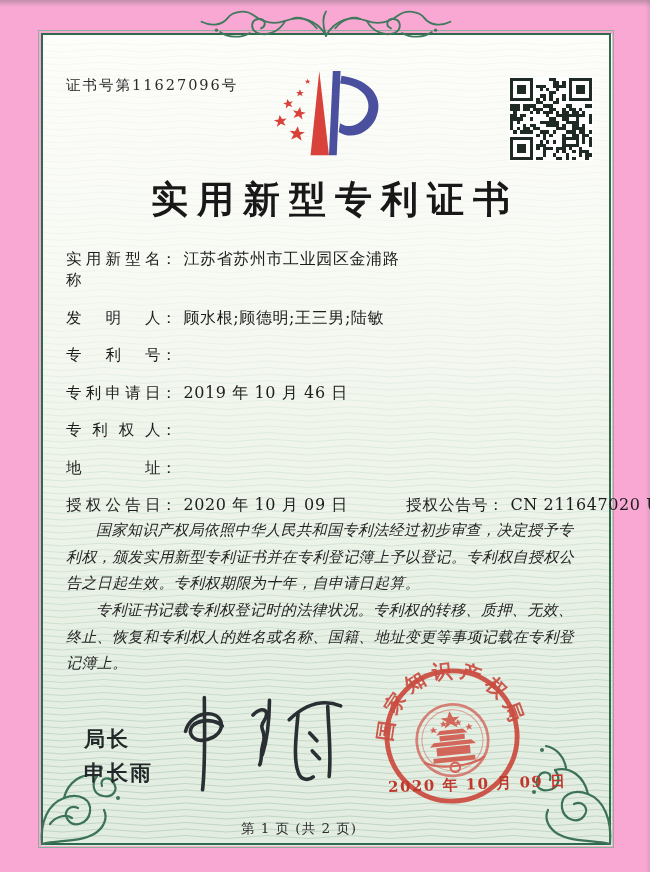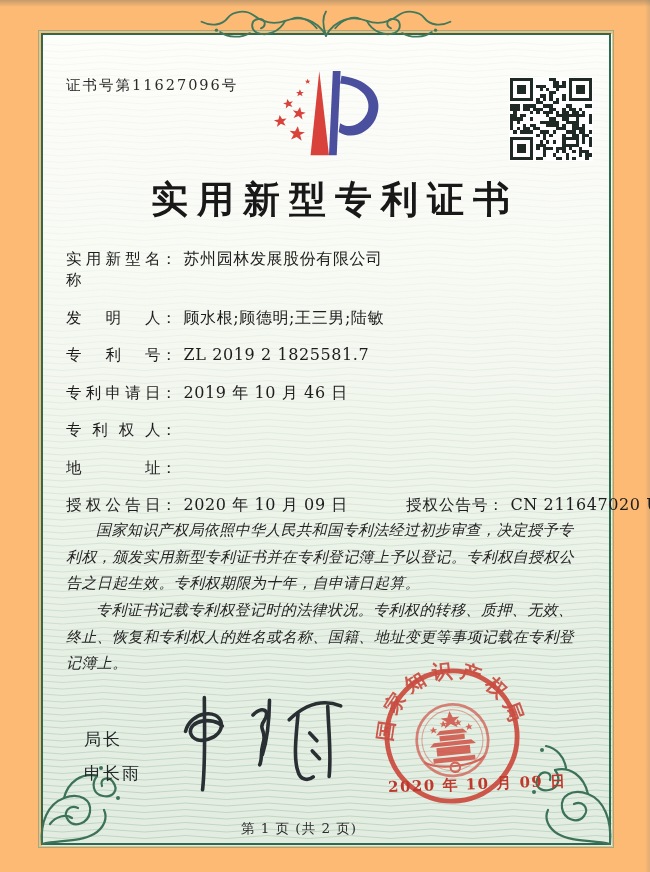--- a/index.html
+++ b/index.html
@@ -1,17 +1,17 @@
 <!DOCTYPE html>
 <html><head>
 <meta charset="utf-8">
 <style>
   html,body{margin:0;padding:0;background:#ffffff;}
   body{width:650px;height:872px;overflow:hidden;font-family:"DejaVu Serif","Liberation Serif",serif;}
-  .page{position:relative;width:650px;height:872px;background:#fdba74;}
+  .page{position:relative;width:650px;height:872px;background:#f9a8d4;}
   .scan-edge-top{position:absolute;left:0;top:0;width:650px;height:7px;
     background:linear-gradient(180deg,rgba(90,95,90,.35),rgba(90,95,90,0));}
   .scan-edge-right{position:absolute;right:0;top:0;width:5px;height:872px;
     background:linear-gradient(270deg,rgba(120,125,120,.22),rgba(120,125,120,0));}
 
   
   .paper-bg{position:absolute;left:42px;top:34px;width:570px;height:812px;
     background:linear-gradient(180deg,#fdfdfa 0%,#f8faf4 28%,#eef4ea 55%,#e6efe3 78%,#e2ece0 100%);}
   #waves{position:absolute;left:42px;top:34px;width:570px;height:812px;}
 
@@ -41,21 +41,21 @@
   .colon{margin-right:7px;}
   .fvalue{font-size:16px;letter-spacing:.6px;white-space:nowrap;}
   .grant2{margin-left:58px;display:flex;align-items:baseline;}
   .grant2 .flabel{width:82px;flex:0 0 82px;}
 
   .body-text{position:absolute;left:66px;right:62px;top:517px;font-size:15px;
     line-height:1.78;color:#242424;font-style:italic;letter-spacing:.4px;}
   .body-text p{margin:0;text-indent:2em;}
 
   .commissioner{position:absolute;left:84px;top:722px;font-family:"DejaVu Sans","Liberation Sans",sans-serif;
-    font-size:17px;font-weight:400;color:#23282三;color:#23282a;line-height:34px;letter-spacing:2px;}
+    font-size:21px;font-weight:700;color:#23282三;color:#23282a;line-height:34px;letter-spacing:2px;}
   #signature{position:absolute;left:158px;top:688px;width:190px;height:112px;transform:rotate(-2deg);}
 
   #seal{position:absolute;left:368px;top:652px;width:168px;height:168px;opacity:.93;}
   .seal-date{position:absolute;left:388px;top:775px;font-size:15px;color:#bf382d;
     letter-spacing:1.5px;transform:rotate(-2deg);font-weight:600;}
 
   .footer{position:absolute;left:0;right:0;top:820px;text-align:center;font-size:13.5px;
     color:#2c2c2c;letter-spacing:1px;transform:translateX(-26px);}
 </style>
 </head>
@@ -480,31 +480,30 @@
         </g>
       </svg>
     </div>
 
   <div class="title">实用新型专利证书</div>
 
   <div class="fields">
     <div class="frow">
       <span class="flabel">实用新型名称</span>
         <span class="colon">：</span>
-      <span class="fvalue">苏州园林发展股份有限公司</span>
+      <span class="fvalue">江苏省苏州市工业园区金浦路</span>
     </div>
     <div class="frow">
       <span class="flabel">发 明 人</span>
         <span class="colon">：</span>
       <span class="fvalue">顾水根;顾德明;王三男;陆敏</span>
     </div>
     <div class="frow">
       <span class="flabel">专 利 号</span>
         <span class="colon">：</span>
-      <span class="fvalue">ZL 2019 2 1825581.7</span>
     </div>
     <div class="frow">
       <span class="flabel">专利申请日</span>
         <span class="colon">：</span>
       <span class="fvalue">2019 年 10 月 46 日</span>
     </div>
     <div class="frow">
       <span class="flabel">专 利 权 人</span>
         <span class="colon">：</span>
     </div>

